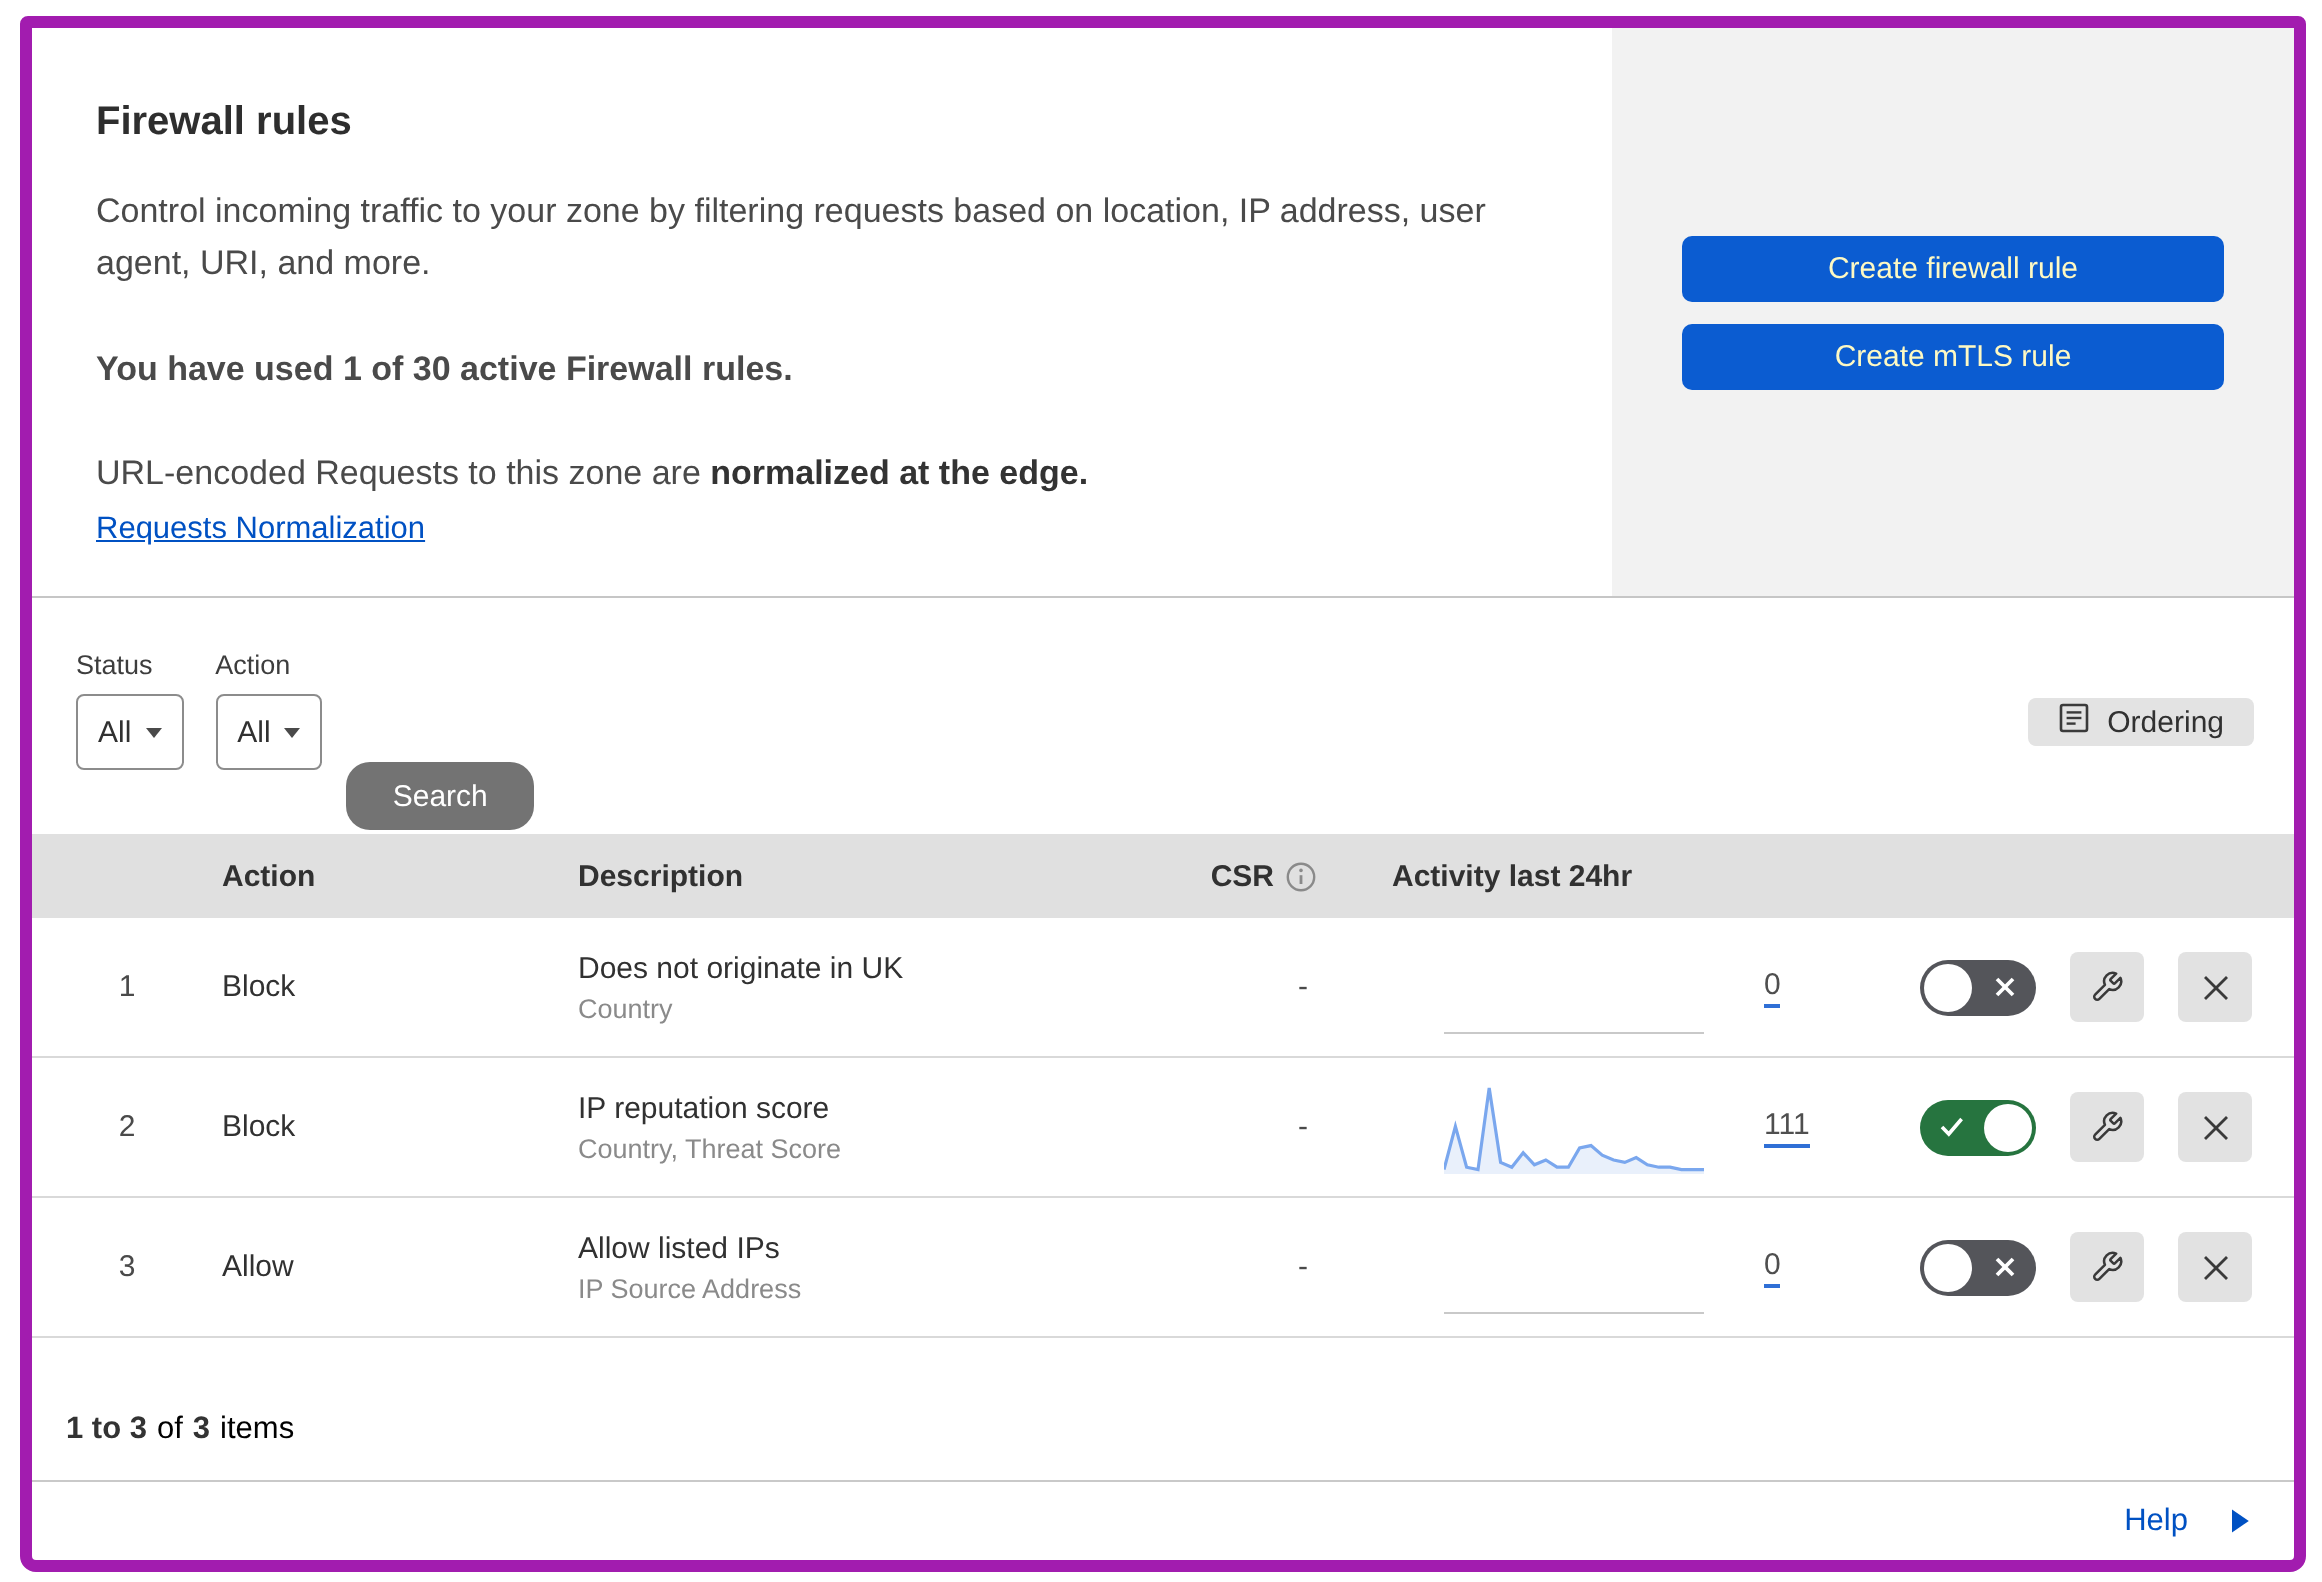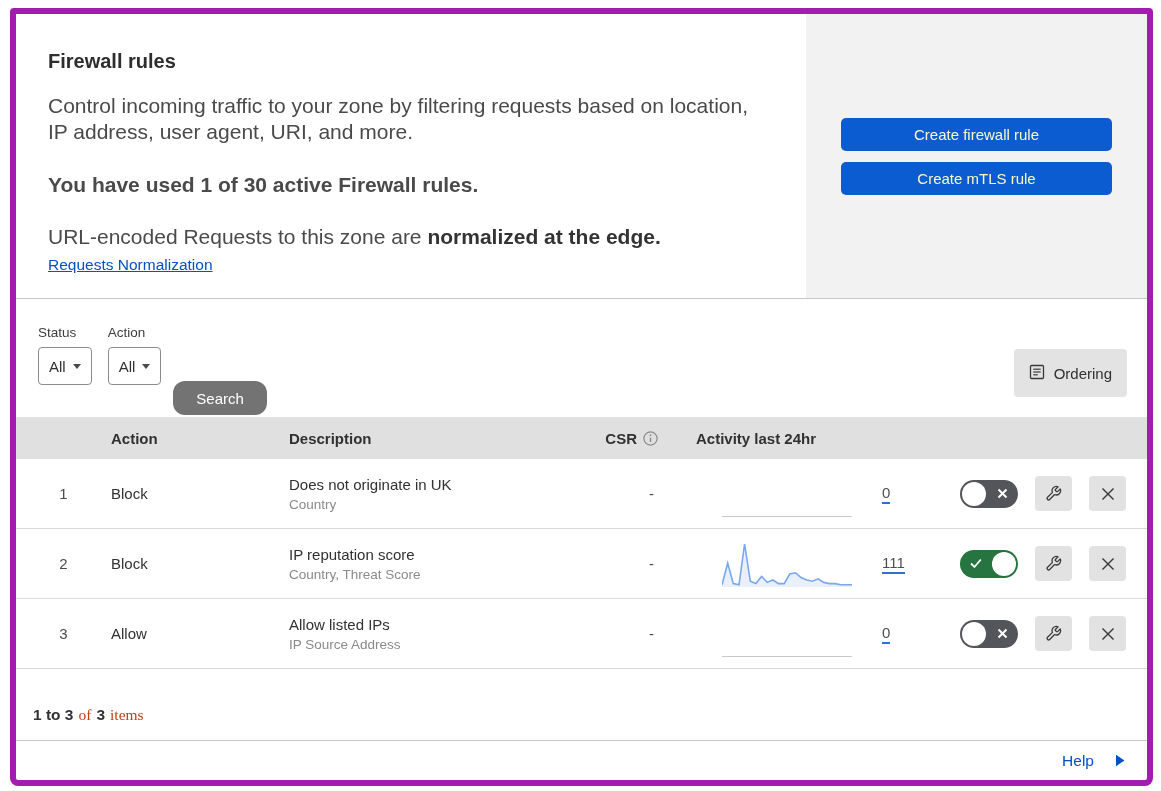--- a/index.html
+++ b/index.html
@@ -9,21 +9,21 @@
   .card {
     position:absolute; left:10px; top:8px; width:1143px; height:778px;
     background:#fff; border:6px solid #a21caf; border-radius:4px 4px 8px 8px;
     display:flex; flex-direction:column; overflow:hidden;
   }
 
   
   .header { display:flex; height:285px; border-bottom:1px solid #c6c6c6; flex:none; }
   .header-left { flex:1; padding:36px 32px; }
   .page-title { font-size:20px; font-weight:600; color:#2e2e2e; margin-bottom:20px; }
-  .header-left p { font-size:21px; line-height:26px; color:#4a4a4a; max-width:710px; }
+  .header-left p { font-size:17px; line-height:26px; color:#4a4a4a; max-width:710px; }
   .desc-par { margin-bottom:27px; }
   .usage-par { font-weight:700; color:#333; margin-bottom:26px; font-size:15.5px; }
   .norm-par { margin-bottom:6px; }
   .norm-bold { font-weight:700; color:#333; }
   .link { color:#0051c3; text-decoration:underline; font-size:15.5px; cursor:pointer; }
 
   .header-right {
     width:341px; flex:none; background:#f2f2f2;
     display:flex; flex-direction:column; align-items:center; justify-content:center; gap:11px;
   }
@@ -44,21 +44,21 @@
   .dropdown {
     height:38px; border:1px solid #8c8c8c; border-radius:4px; background:#fff;
     display:flex; align-items:center; gap:7px; padding:0 10px; font-size:15px; cursor:pointer;
   }
   .caret { width:0; height:0; border-left:4px solid transparent; border-right:4px solid transparent; border-top:5px solid #4a4a4a; }
   .btn-search {
     height:34px; padding:0 23px; background:#737373; color:#fff; border:none; border-radius:12px;
     font-size:15px; font-family:inherit; cursor:pointer; align-self:flex-end; margin-bottom:2px; margin-left:-4px;
   }
   .btn-ordering {
-    position:absolute; right:20px; top:50px; height:48px; padding:0 15px;
+    position:absolute; right:20px; top:50px; height:24px; padding:0 15px;
     background:#e3e3e3; border:none; border-radius:4px; font-size:15px; font-family:inherit; color:#313131;
     display:flex; align-items:center; gap:9px; cursor:pointer;
   }
 
   
   .t-grid { display:grid; grid-template-columns:95px 178px 1fr 110px 290px 195px; align-items:center; }
   .t-head { background:#e0e0e0; height:42px; font-size:15px; font-weight:600; color:#313131; flex:none; }
   .t-head .csr-h { display:flex; align-items:center; justify-content:flex-end; gap:6px; padding-right:4px; }
   .t-head .act-h { padding-left:34px; }
   .t-row { height:70px; border-bottom:1px solid #d9d9d9; font-size:15px; }
@@ -88,21 +88,21 @@
 
   .icon-btn {
     width:37px; height:35px; background:#e2e2e2; border:none; border-radius:4px;
     display:flex; align-items:center; justify-content:center; cursor:pointer; flex:none;
   }
 
   
   .t-footer { height:72px; display:flex; align-items:flex-end; padding:0 0 16px 17px; font-size:15.5px;
     border-bottom:1px solid #c9c9c9; flex:none; }
   .t-footer .b { font-weight:700; color:#333; }
-  .t-footer .g { color:#c2410c; margin:0 5px;font-family:Liberation Serif, serif; }
+  .t-footer .g { color:#000000; margin:0 5px; }
 
   .help-bar { flex:1; display:flex; align-items:center; justify-content:flex-end; padding-right:22px; }
   .help-link { color:#0051c3; font-size:15.5px; display:flex; align-items:center; gap:21px; cursor:pointer; text-decoration:none; }
 
   .info-icon { display:inline-flex; }
 </style>
 </head>
 <body>
 
 <div class="card">

